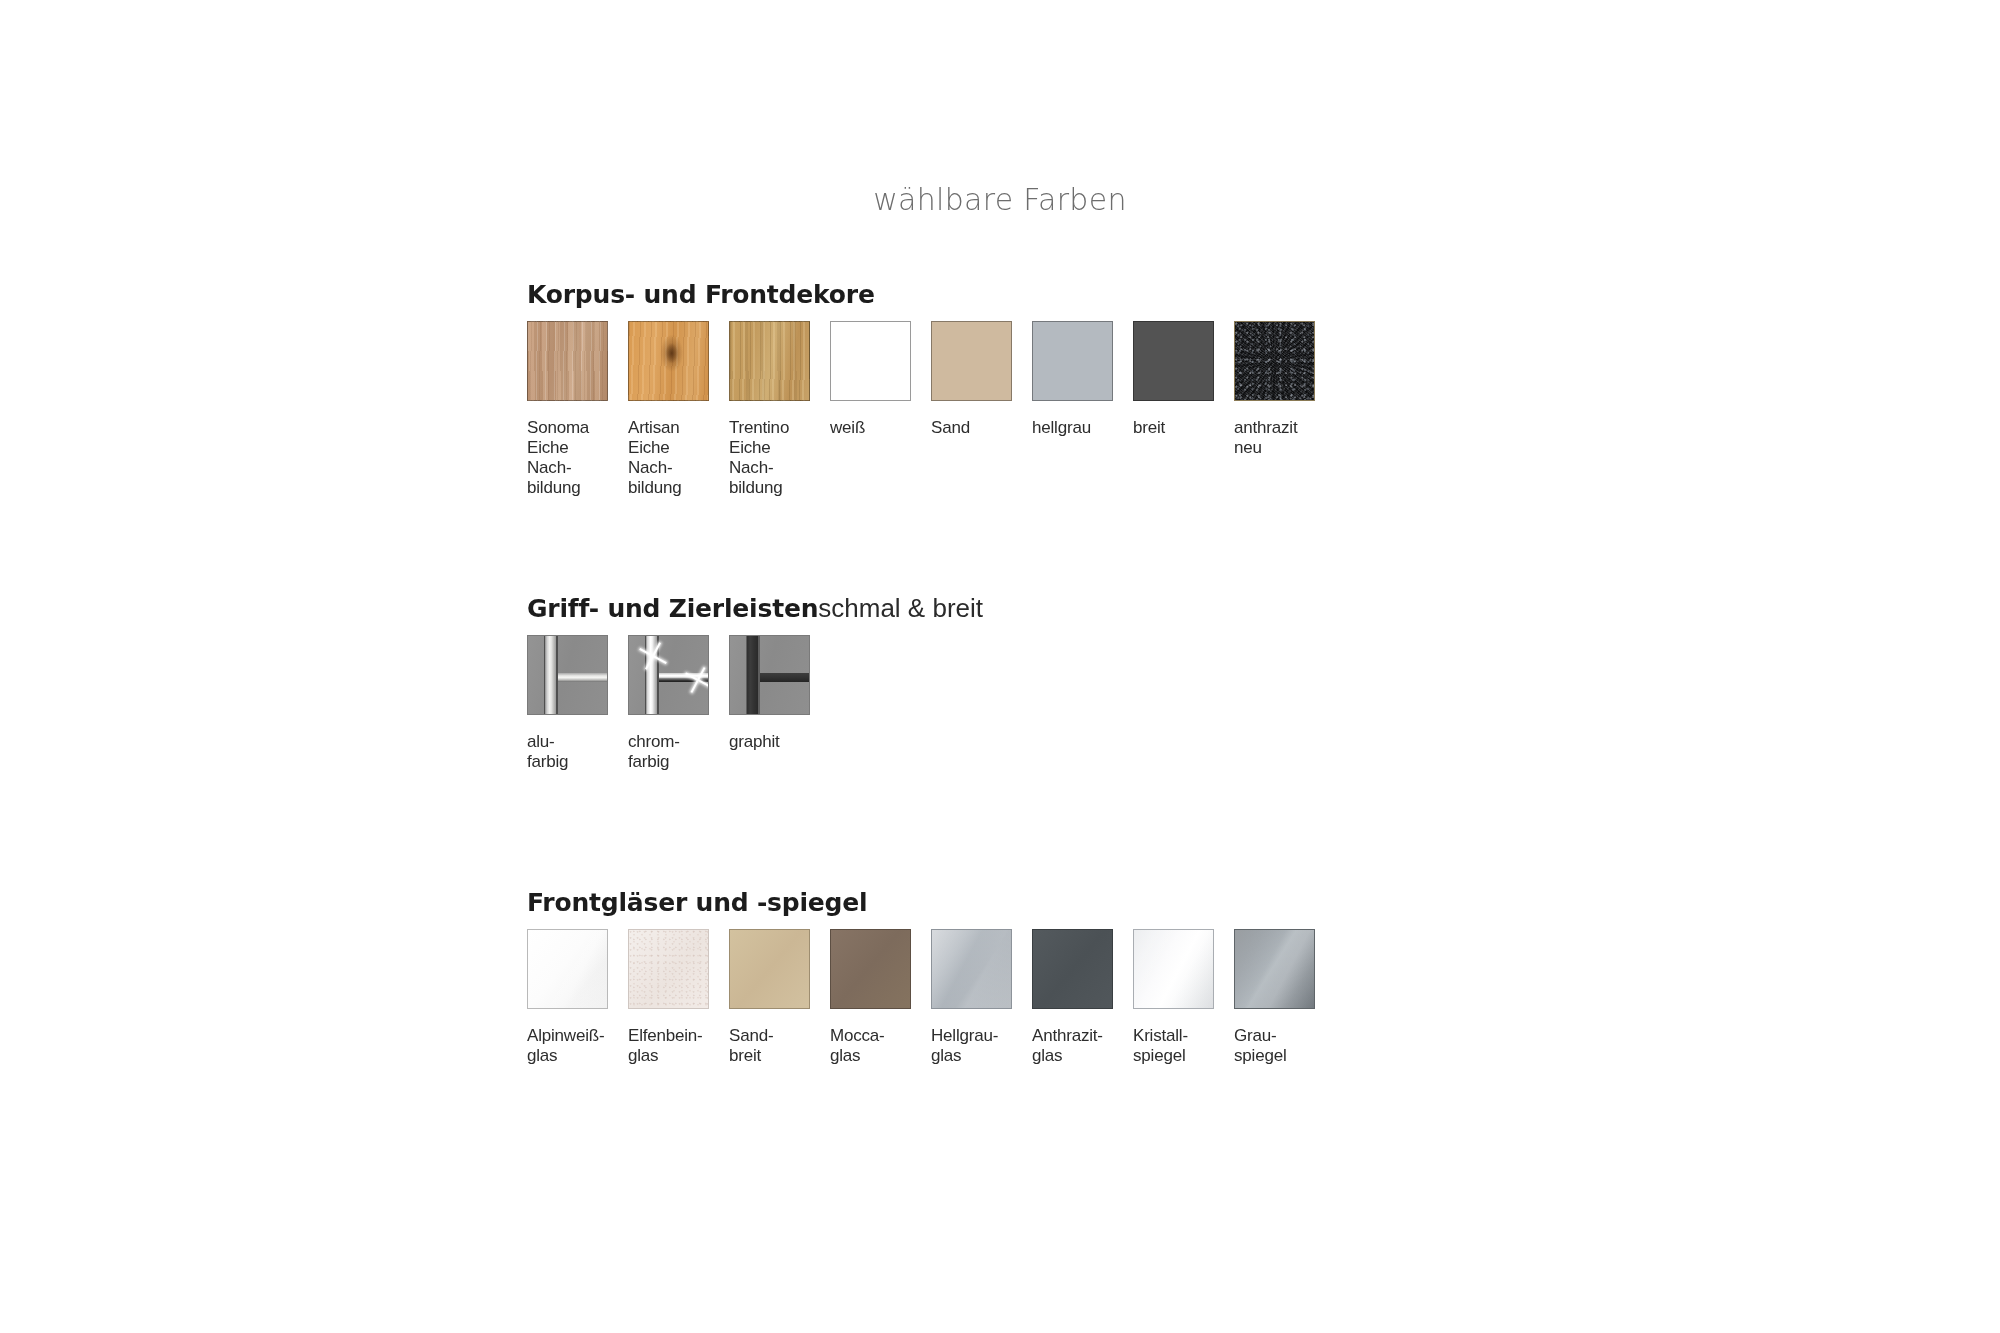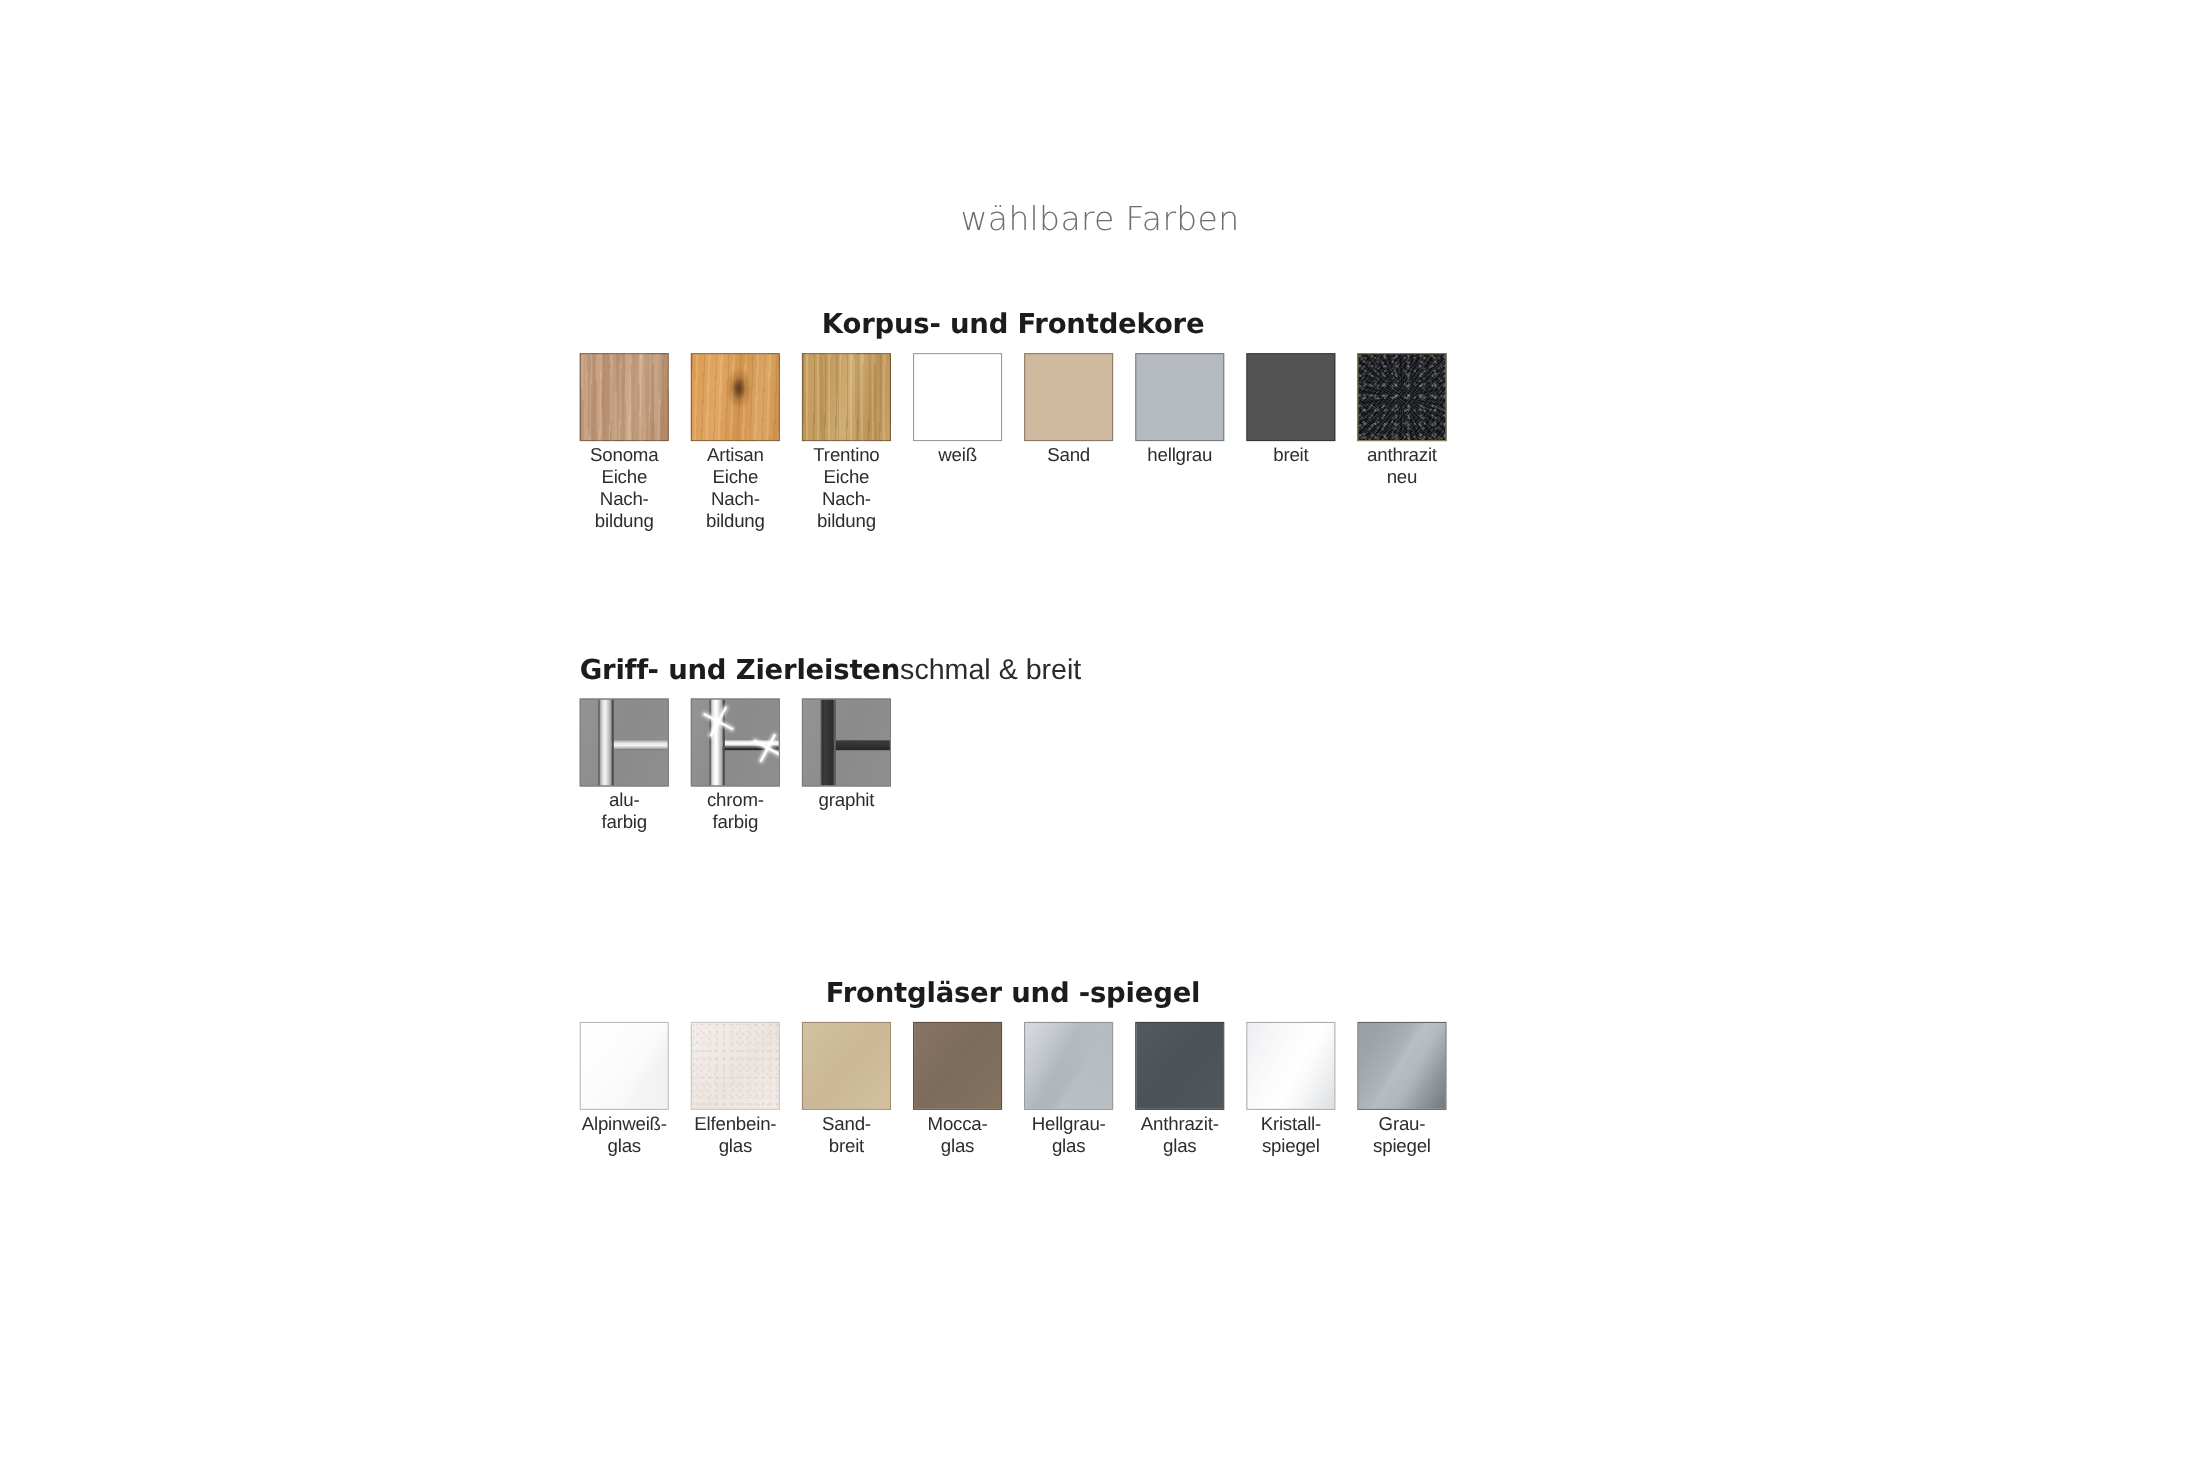--- a/index.html
+++ b/index.html
@@ -25,21 +25,21 @@
     width: 2000px;
     text-align: center;
     font-size: 30px;
     font-weight: 300;
     letter-spacing: 0.3px;
     color: #6d6d6d;
     font-family: "DejaVu Sans", sans-serif;
   }
 
   
-  .section { position: absolute; left: 527px; text-align: center; }
+  .section { position: absolute; left: 527px; }
   #section-korpus   { top: 282px; }
   #section-griff    { top: 595px; }
   #section-glas     { top: 890px; }
 
   .section-head {
     font-size: 25px;
     font-weight: bold;
     color: #1c1c1c;
     letter-spacing: -0.2px;
     font-family: "DejaVu Sans", sans-serif;
@@ -70,21 +70,21 @@
   .swatch {
     width: 81px;
     height: 80px;
     position: relative;
     overflow: hidden;
     border: 1px solid rgba(0,0,0,0.35);
   }
   .swatch.thin-border { border: 1px solid #9a9a9a; }
 
   .swatch-label {
-    margin-top: 3px;
+    margin-top: 17px;
     font-size: 17px;
     line-height: 20px;
     color: #2d2d2d;
     font-family: "Liberation Sans Narrow", "Liberation Sans", sans-serif;
     letter-spacing: -0.2px;
     word-break: keep-all;
     white-space: pre-line;
   }
 
   

